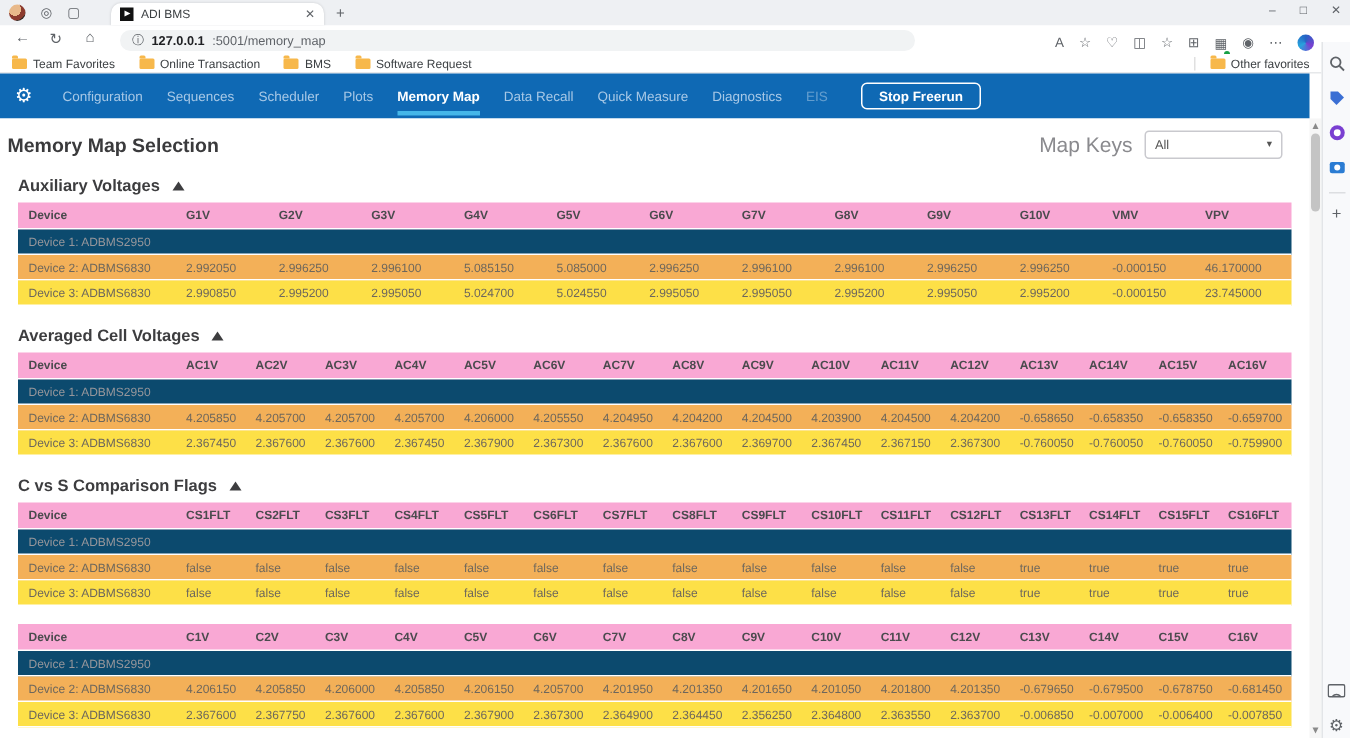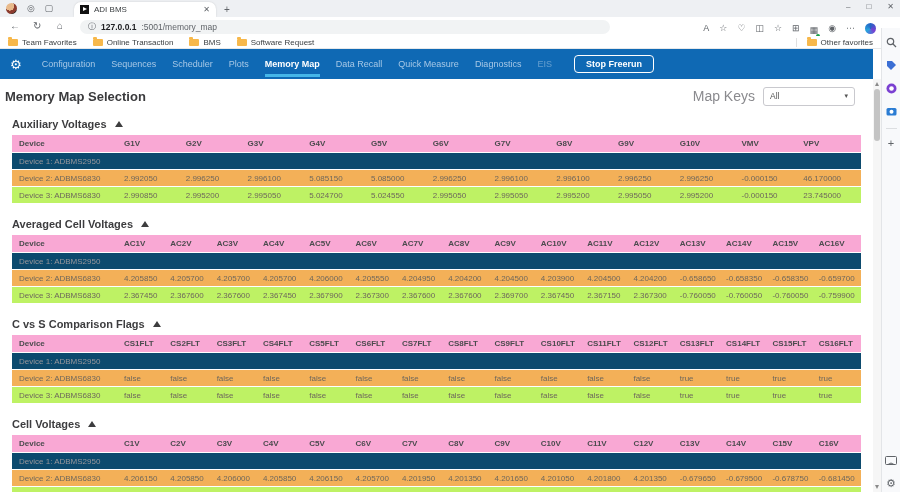--- a/index.html
+++ b/index.html
@@ -88,21 +88,21 @@
 
   .tbl { width:100%; }
   .t-row { display:flex; height:17px; border-bottom:1px solid #fff; }
   .t-head { background:#f9a8d4; height:18px; }
   .t-head .c-dev, .t-head .c-val { font-weight:bold; color:#4b4b4e; }
   .c-dev { flex:0 0 108px; font-size:8px; padding-left:7px; display:flex; align-items:center; white-space:nowrap; }
   .c-val { flex:1; font-size:8px; padding-left:4px; display:flex; align-items:center; white-space:nowrap; overflow:hidden; }
   .r-empty { background:#0c4a6e; }
   .r-empty .c-dev, .r-empty .c-val { color:#96969b; }
   .r-a { background:#f3b058; }
-  .r-b { background:#bef264; }
+  .r-b { background:#fde047; }
   .r-a .c-dev, .r-a .c-val, .r-b .c-dev, .r-b .c-val { color:#6e675c; }
 
   
   .pg-scrollbar { position:absolute; left:873px; top:79px; width:8px; height:413px; background:#f6f6f6; }
   .sb-arrow-up { position:absolute; left:1.5px; top:3px; width:0; height:0;
     border-left:2.5px solid transparent; border-right:2.5px solid transparent; border-bottom:4px solid #8a8a8a; }
   .sb-arrow-down { position:absolute; left:1.5px; bottom:3px; width:0; height:0;
     border-left:2.5px solid transparent; border-right:2.5px solid transparent; border-top:4px solid #8a8a8a; }
   .sb-thumb { position:absolute; left:1px; top:10px; width:6px; height:52px; background:#c4c4c4; border-radius:3px; }
 
@@ -446,24 +446,20 @@
             <div class="c-val">false</div>
             <div class="c-val">false</div>
             <div class="c-val">true</div>
             <div class="c-val">true</div>
             <div class="c-val">true</div>
             <div class="c-val">true</div>
           </div>
         </div>
       </div>
       <div class="section">
-        <div class="sec-head">
-          <span class="sec-label">Cell Voltages</span>
-          <span class="sec-caret"></span>
-        </div>
         <div class="tbl">
           <div class="t-row t-head">
             <div class="c-dev">Device</div>
             <div class="c-val">C1V</div>
             <div class="c-val">C2V</div>
             <div class="c-val">C3V</div>
             <div class="c-val">C4V</div>
             <div class="c-val">C5V</div>
             <div class="c-val">C6V</div>
             <div class="c-val">C7V</div>

